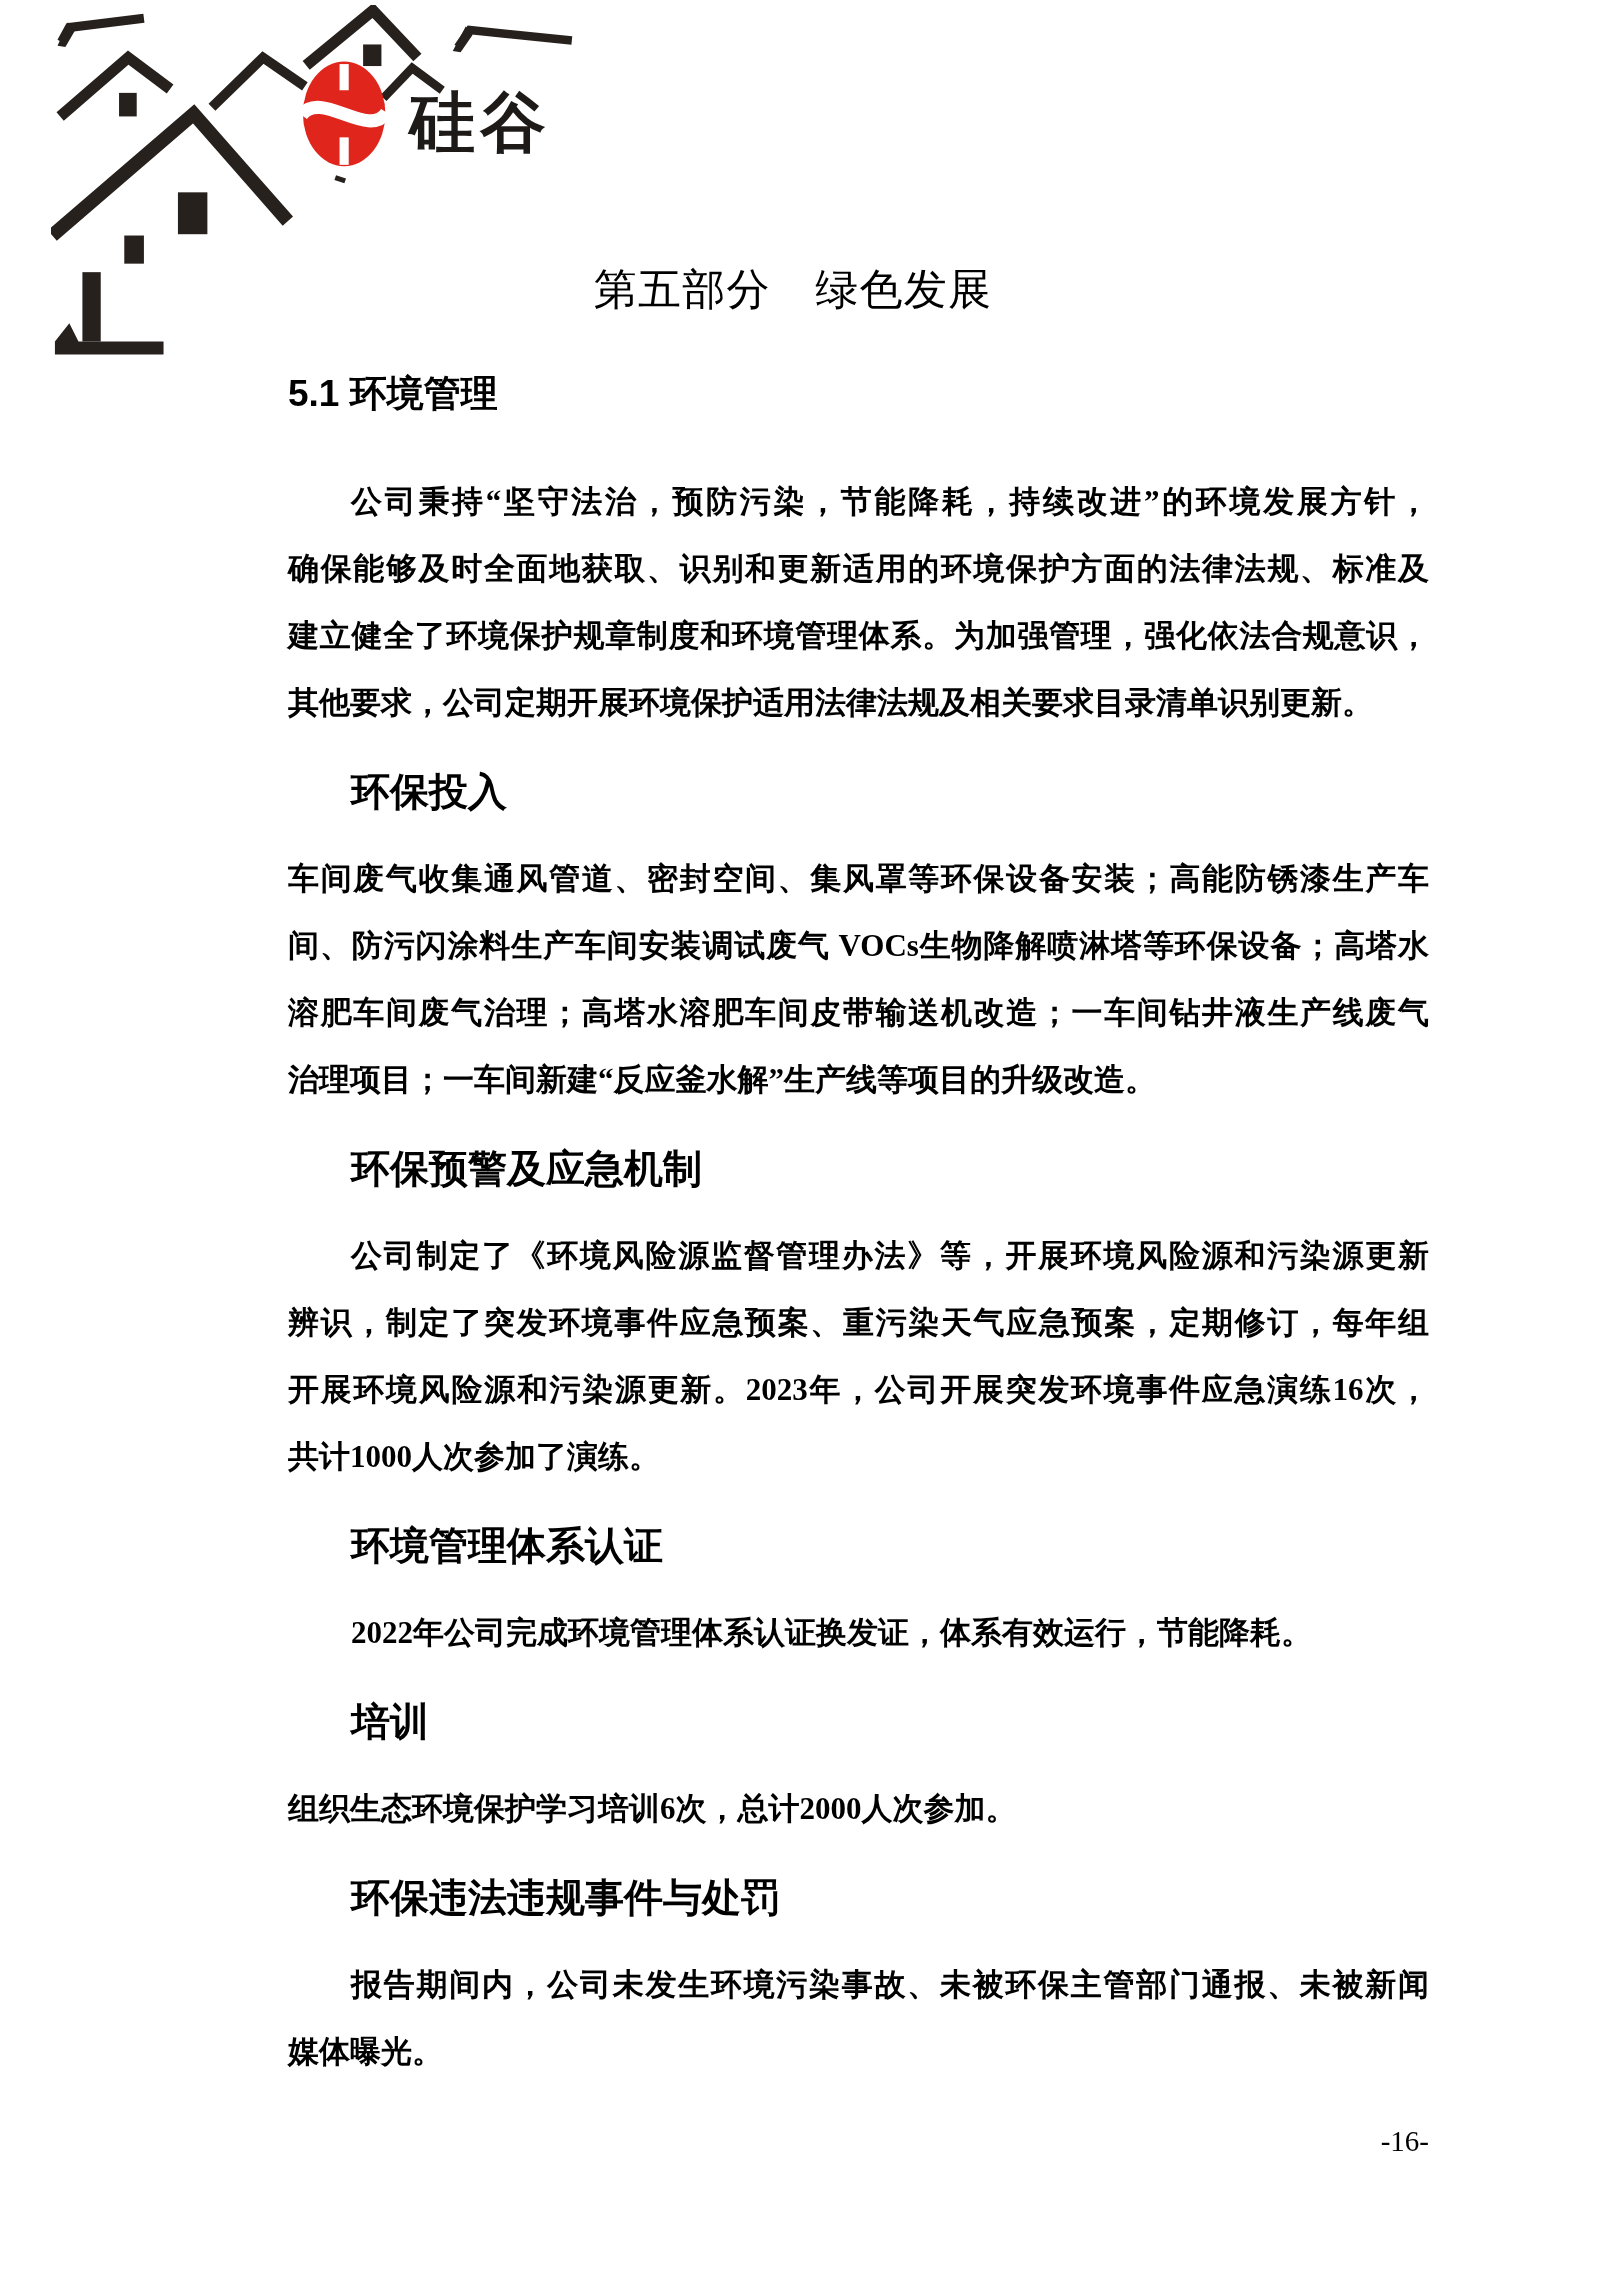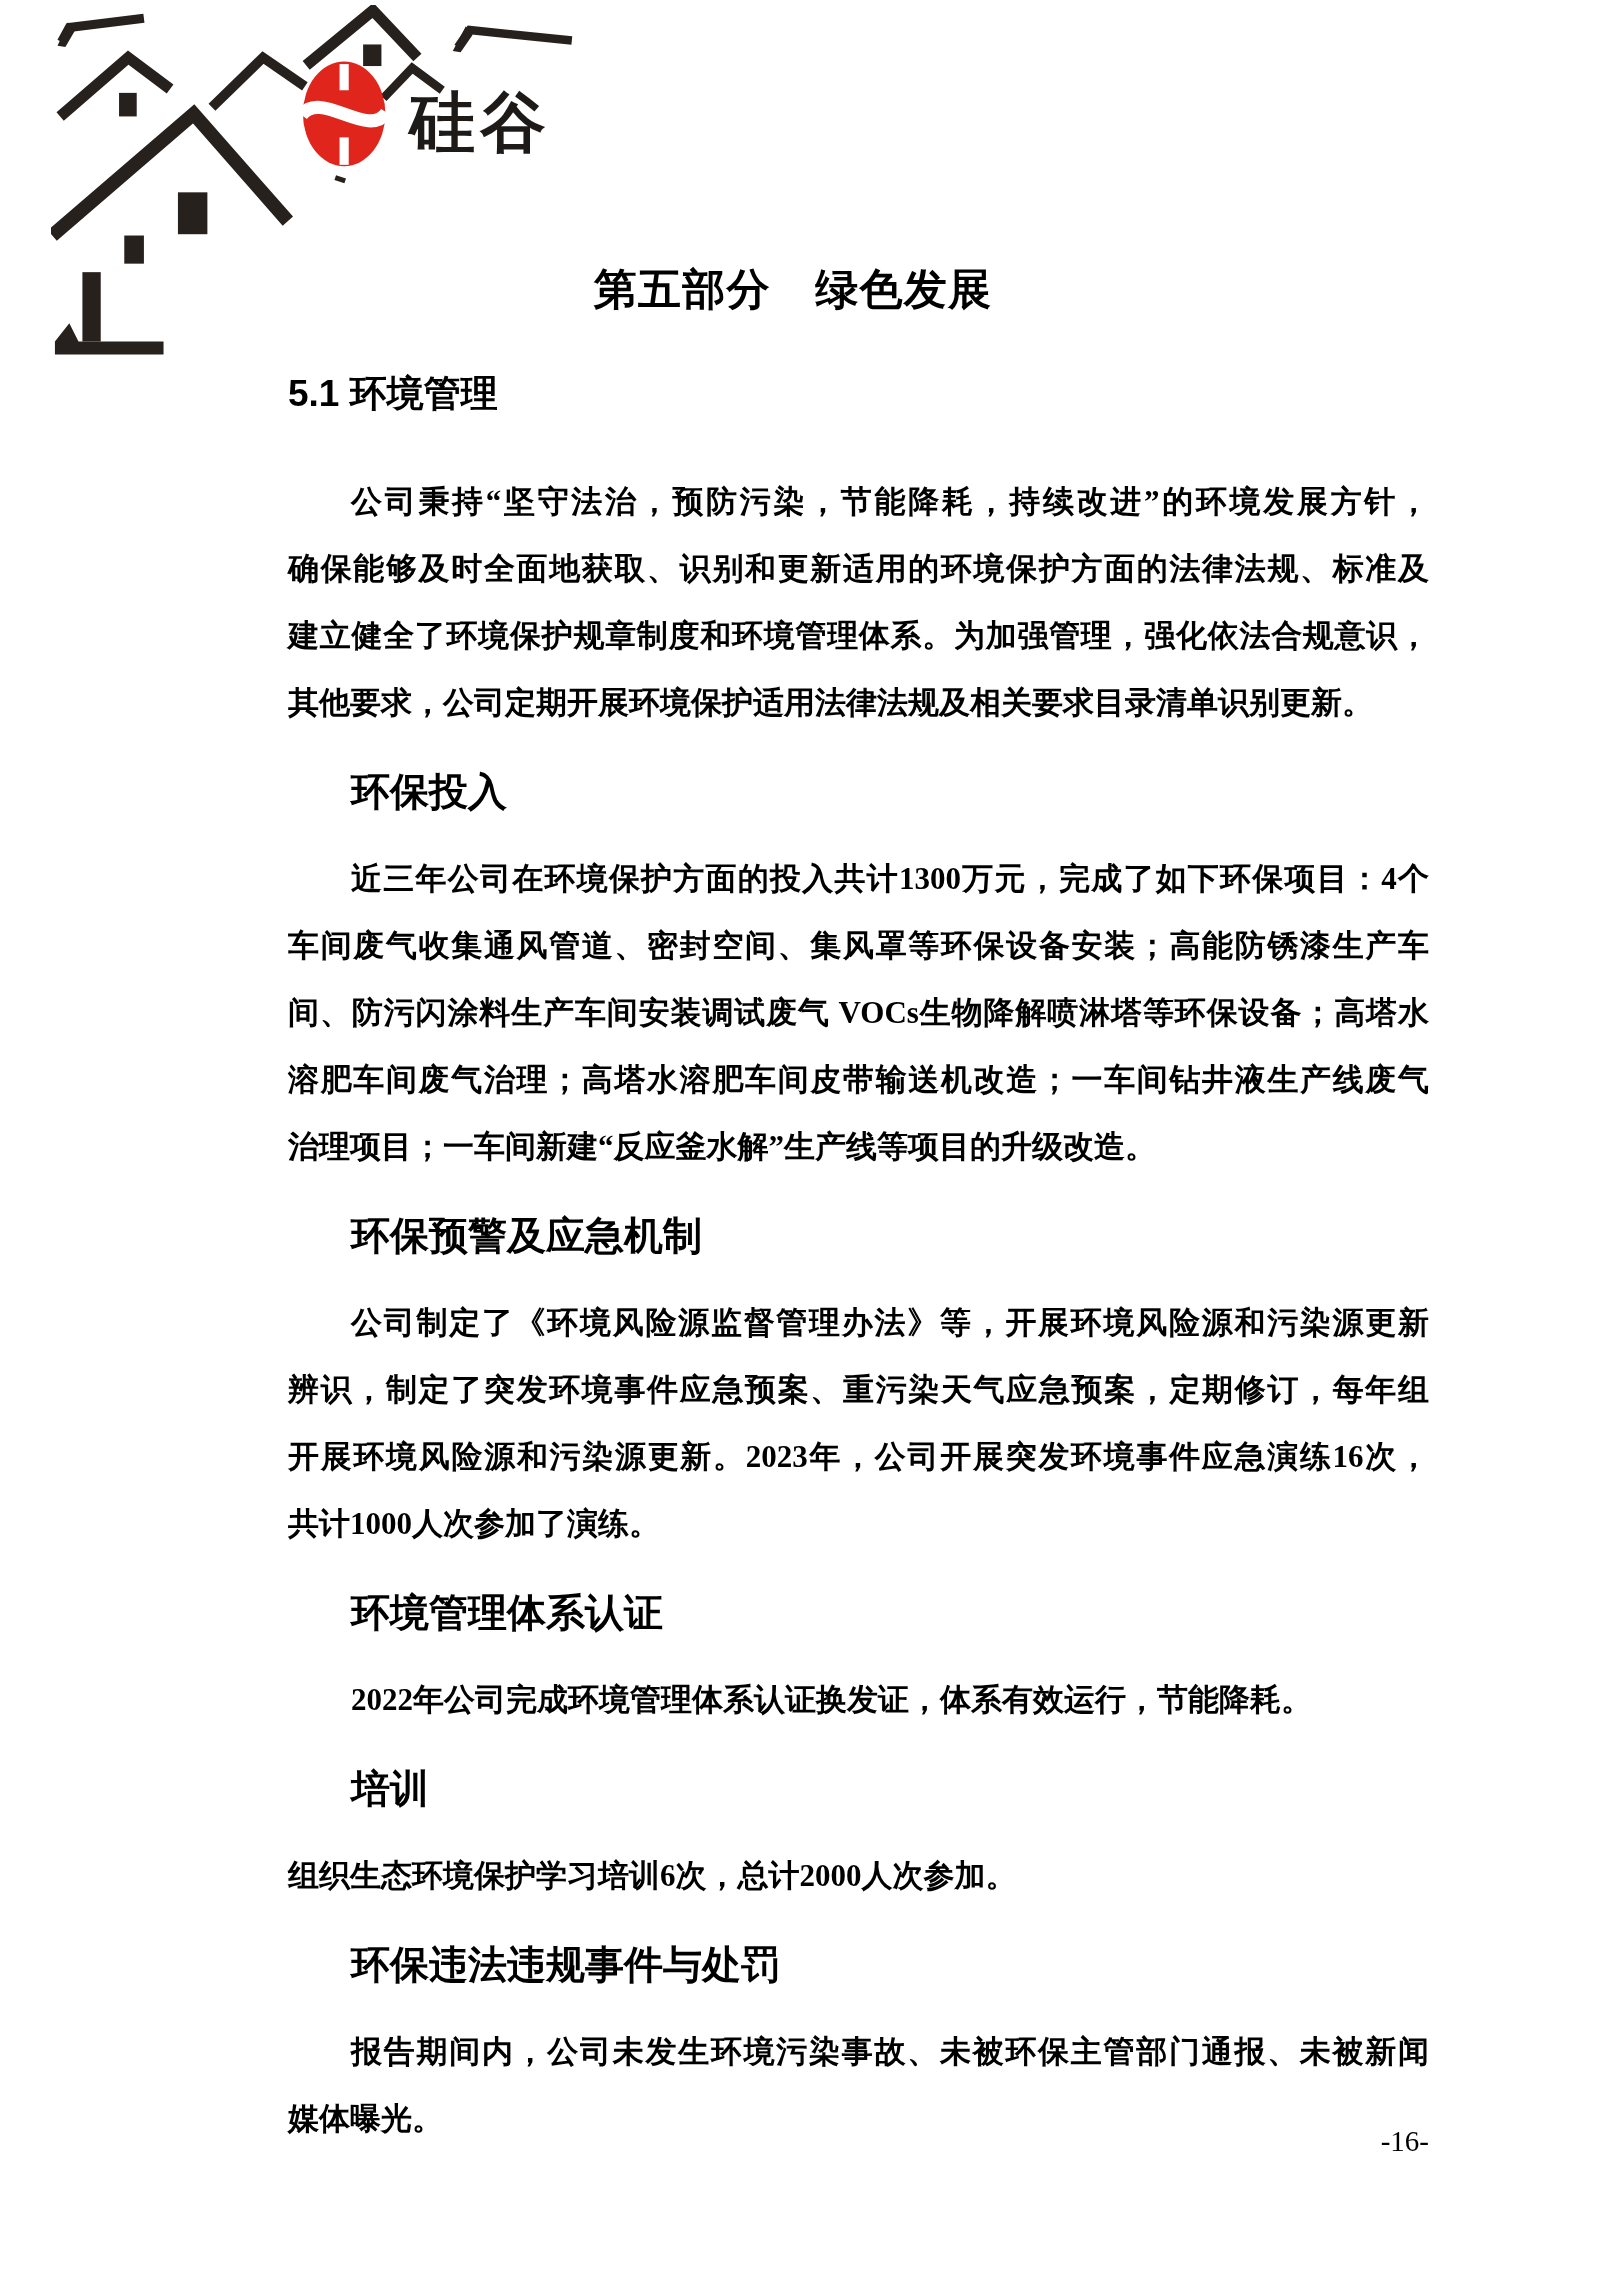--- a/index.html
+++ b/index.html
@@ -22,21 +22,21 @@
   }
   .content {
     position: absolute;
     left: 242px;
     top: 0;
     width: 1141px;
     padding-top: 263px;
   }
   .doc-title {
     font-family: "Liberation Sans", "DejaVu Sans", sans-serif;
-    font-weight: bold;
+    font-weight: normal;
     font-size: 43px;
     line-height: 52px;
     text-align: center;
     margin: 0 131px 0 0;
     letter-spacing: 1.3px;
   }
   .section-heading {
     font-family: "Liberation Sans", "DejaVu Sans", sans-serif;
     font-weight: bold;
     font-size: 37px;
@@ -112,21 +112,20 @@
     <div class="section-heading">5.1 环境管理</div>
     <div id="blocks">
         <div class="para first">
           <div class="line jl ind">公司秉持“坚守法治，预防污染，节能降耗，持续改进”的环境发展方针，</div>
           <div class="line jl">确保能够及时全面地获取、识别和更新适用的环境保护方面的法律法规、标准及</div>
           <div class="line jl">建立健全了环境保护规章制度和环境管理体系。为加强管理，强化依法合规意识，</div>
           <div class="line">其他要求，公司定期开展环境保护适用法律法规及相关要求目录清单识别更新。</div>
         </div>
         <div class="subheading">环保投入</div>
         <div class="para">
-          <div class="line jl ind">近三年公司在环境保护方面的投入共计1300万元，完成了如下环保项目：4个</div>
           <div class="line jl">车间废气收集通风管道、密封空间、集风罩等环保设备安装；高能防锈漆生产车</div>
           <div class="line jl">间、防污闪涂料生产车间安装调试废气 VOCs生物降解喷淋塔等环保设备；高塔水</div>
           <div class="line jl">溶肥车间废气治理；高塔水溶肥车间皮带输送机改造；一车间钻井液生产线废气</div>
           <div class="line">治理项目；一车间新建“反应釜水解”生产线等项目的升级改造。</div>
         </div>
         <div class="subheading">环保预警及应急机制</div>
         <div class="para">
           <div class="line jl ind">公司制定了《环境风险源监督管理办法》等，开展环境风险源和污染源更新</div>
           <div class="line jl">辨识，制定了突发环境事件应急预案、重污染天气应急预案，定期修订，每年组</div>
           <div class="line jl">开展环境风险源和污染源更新。2023年，公司开展突发环境事件应急演练16次，</div>

